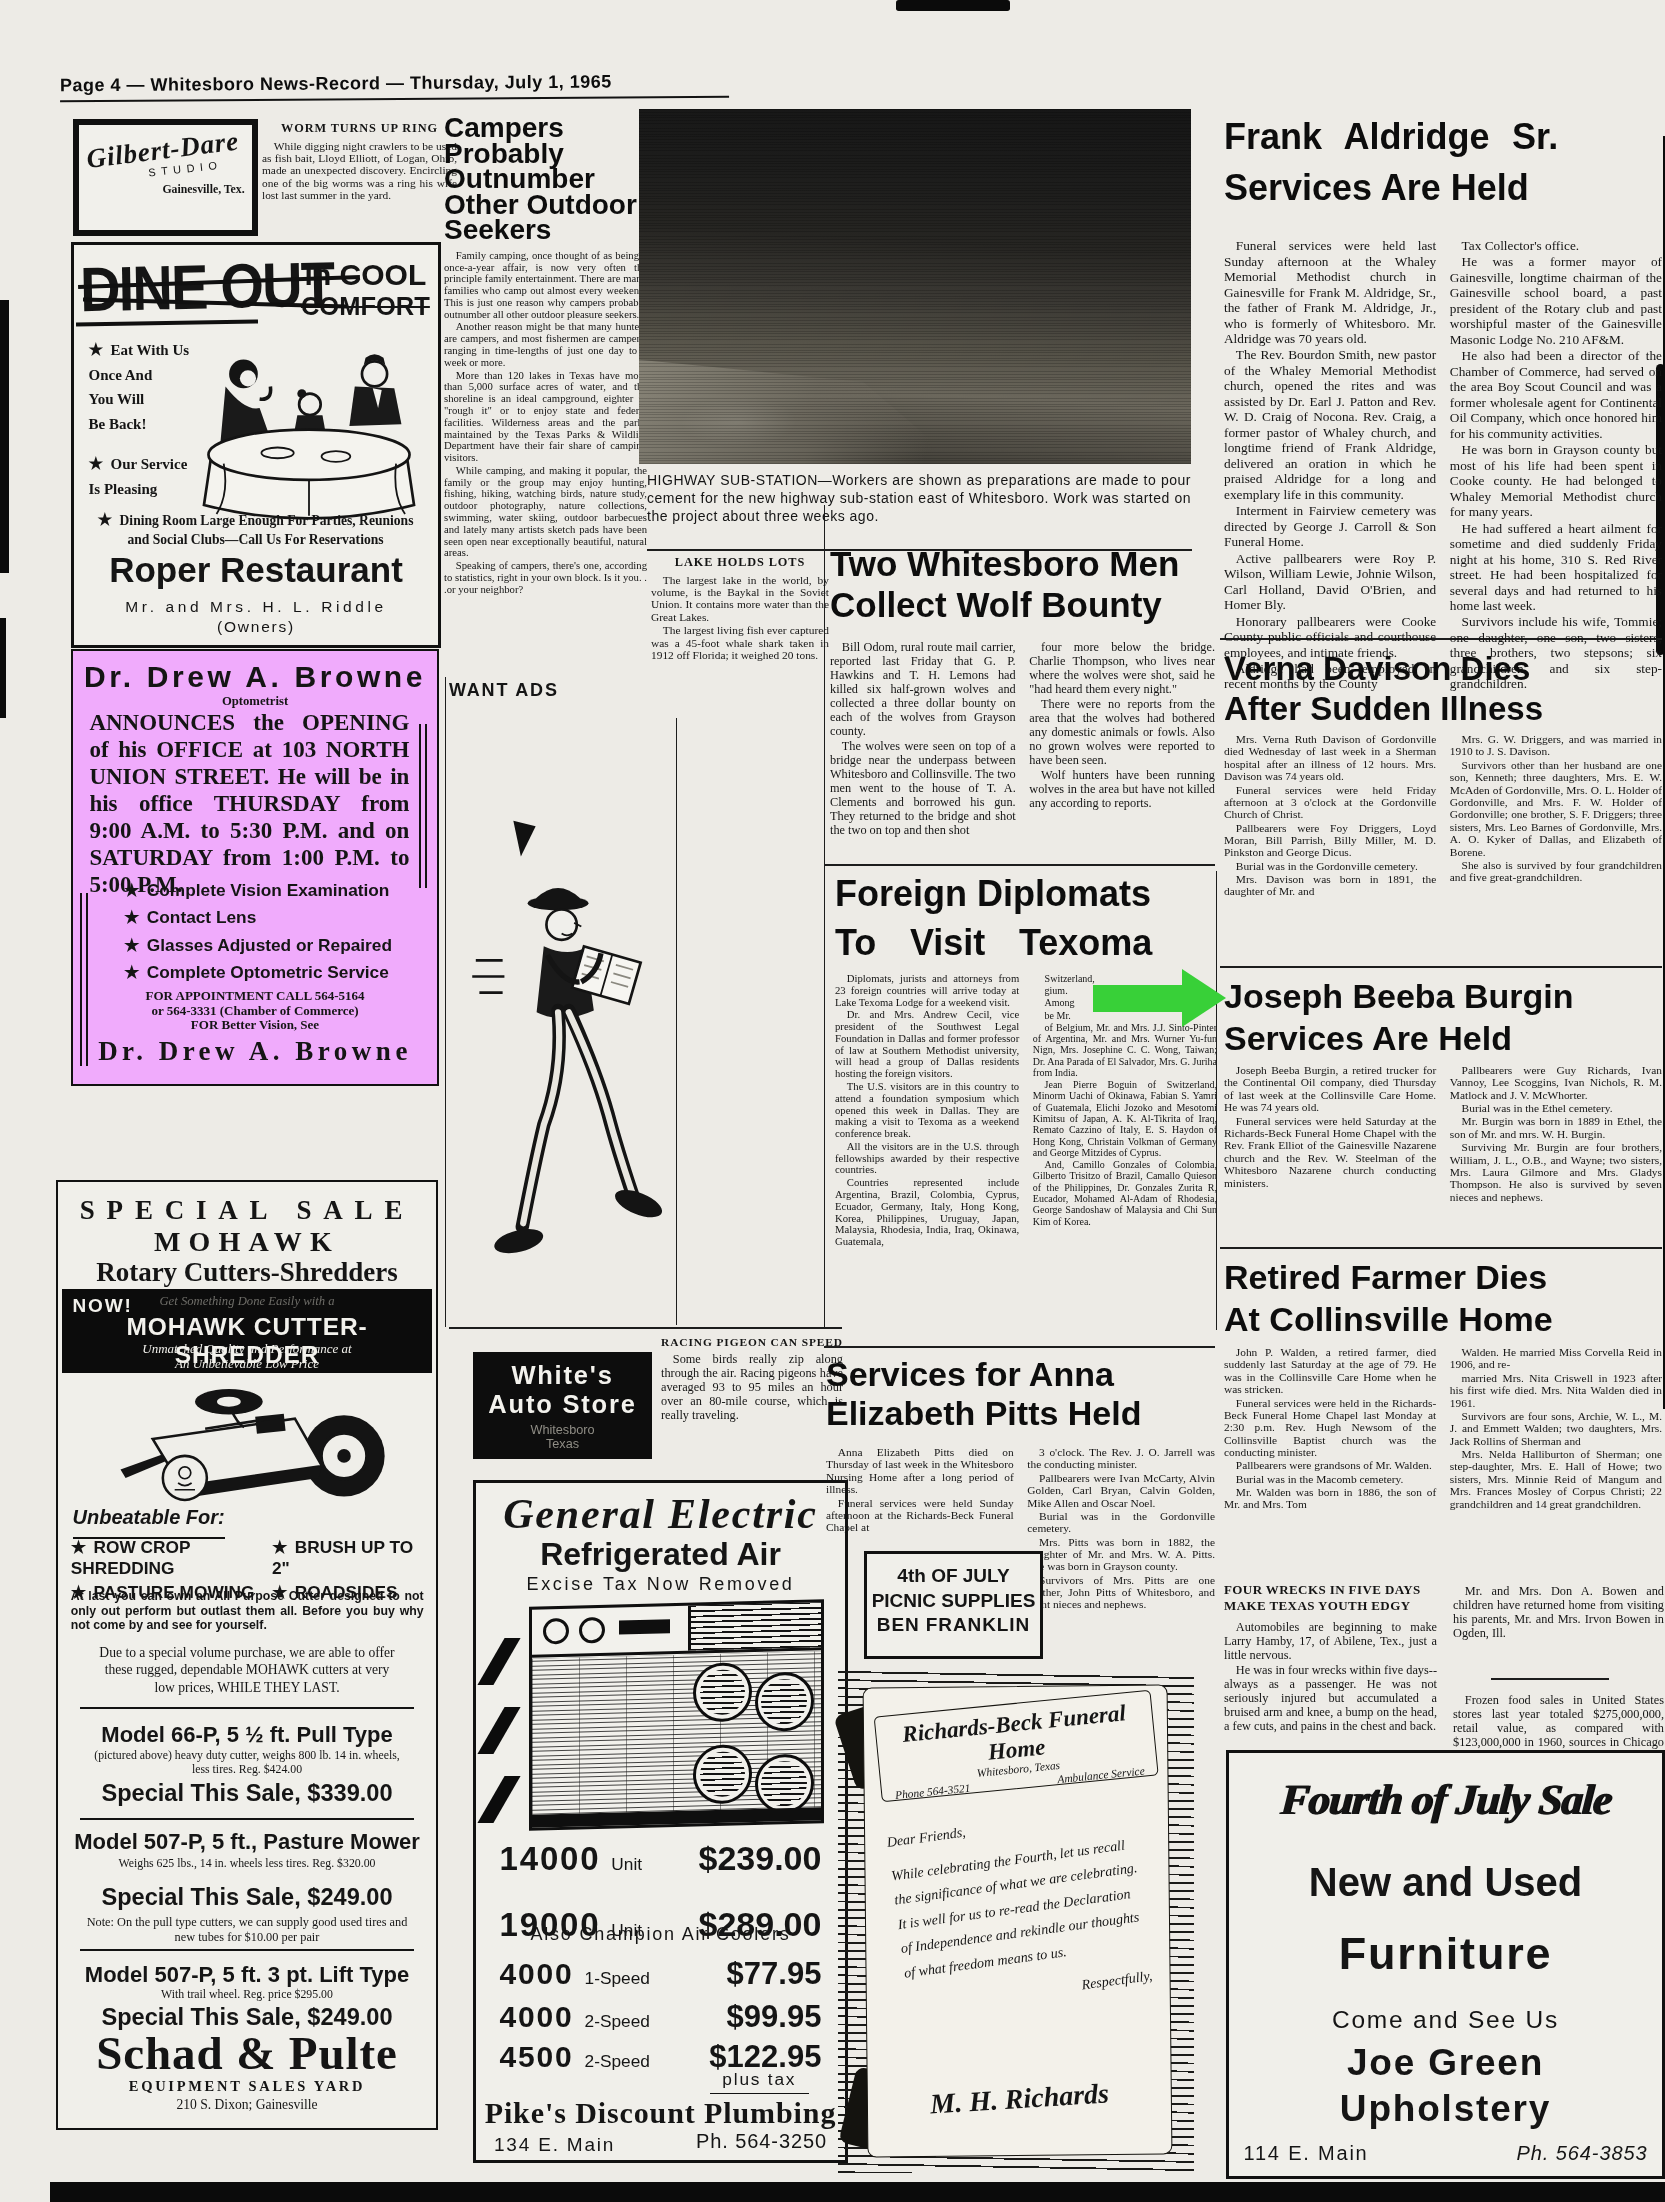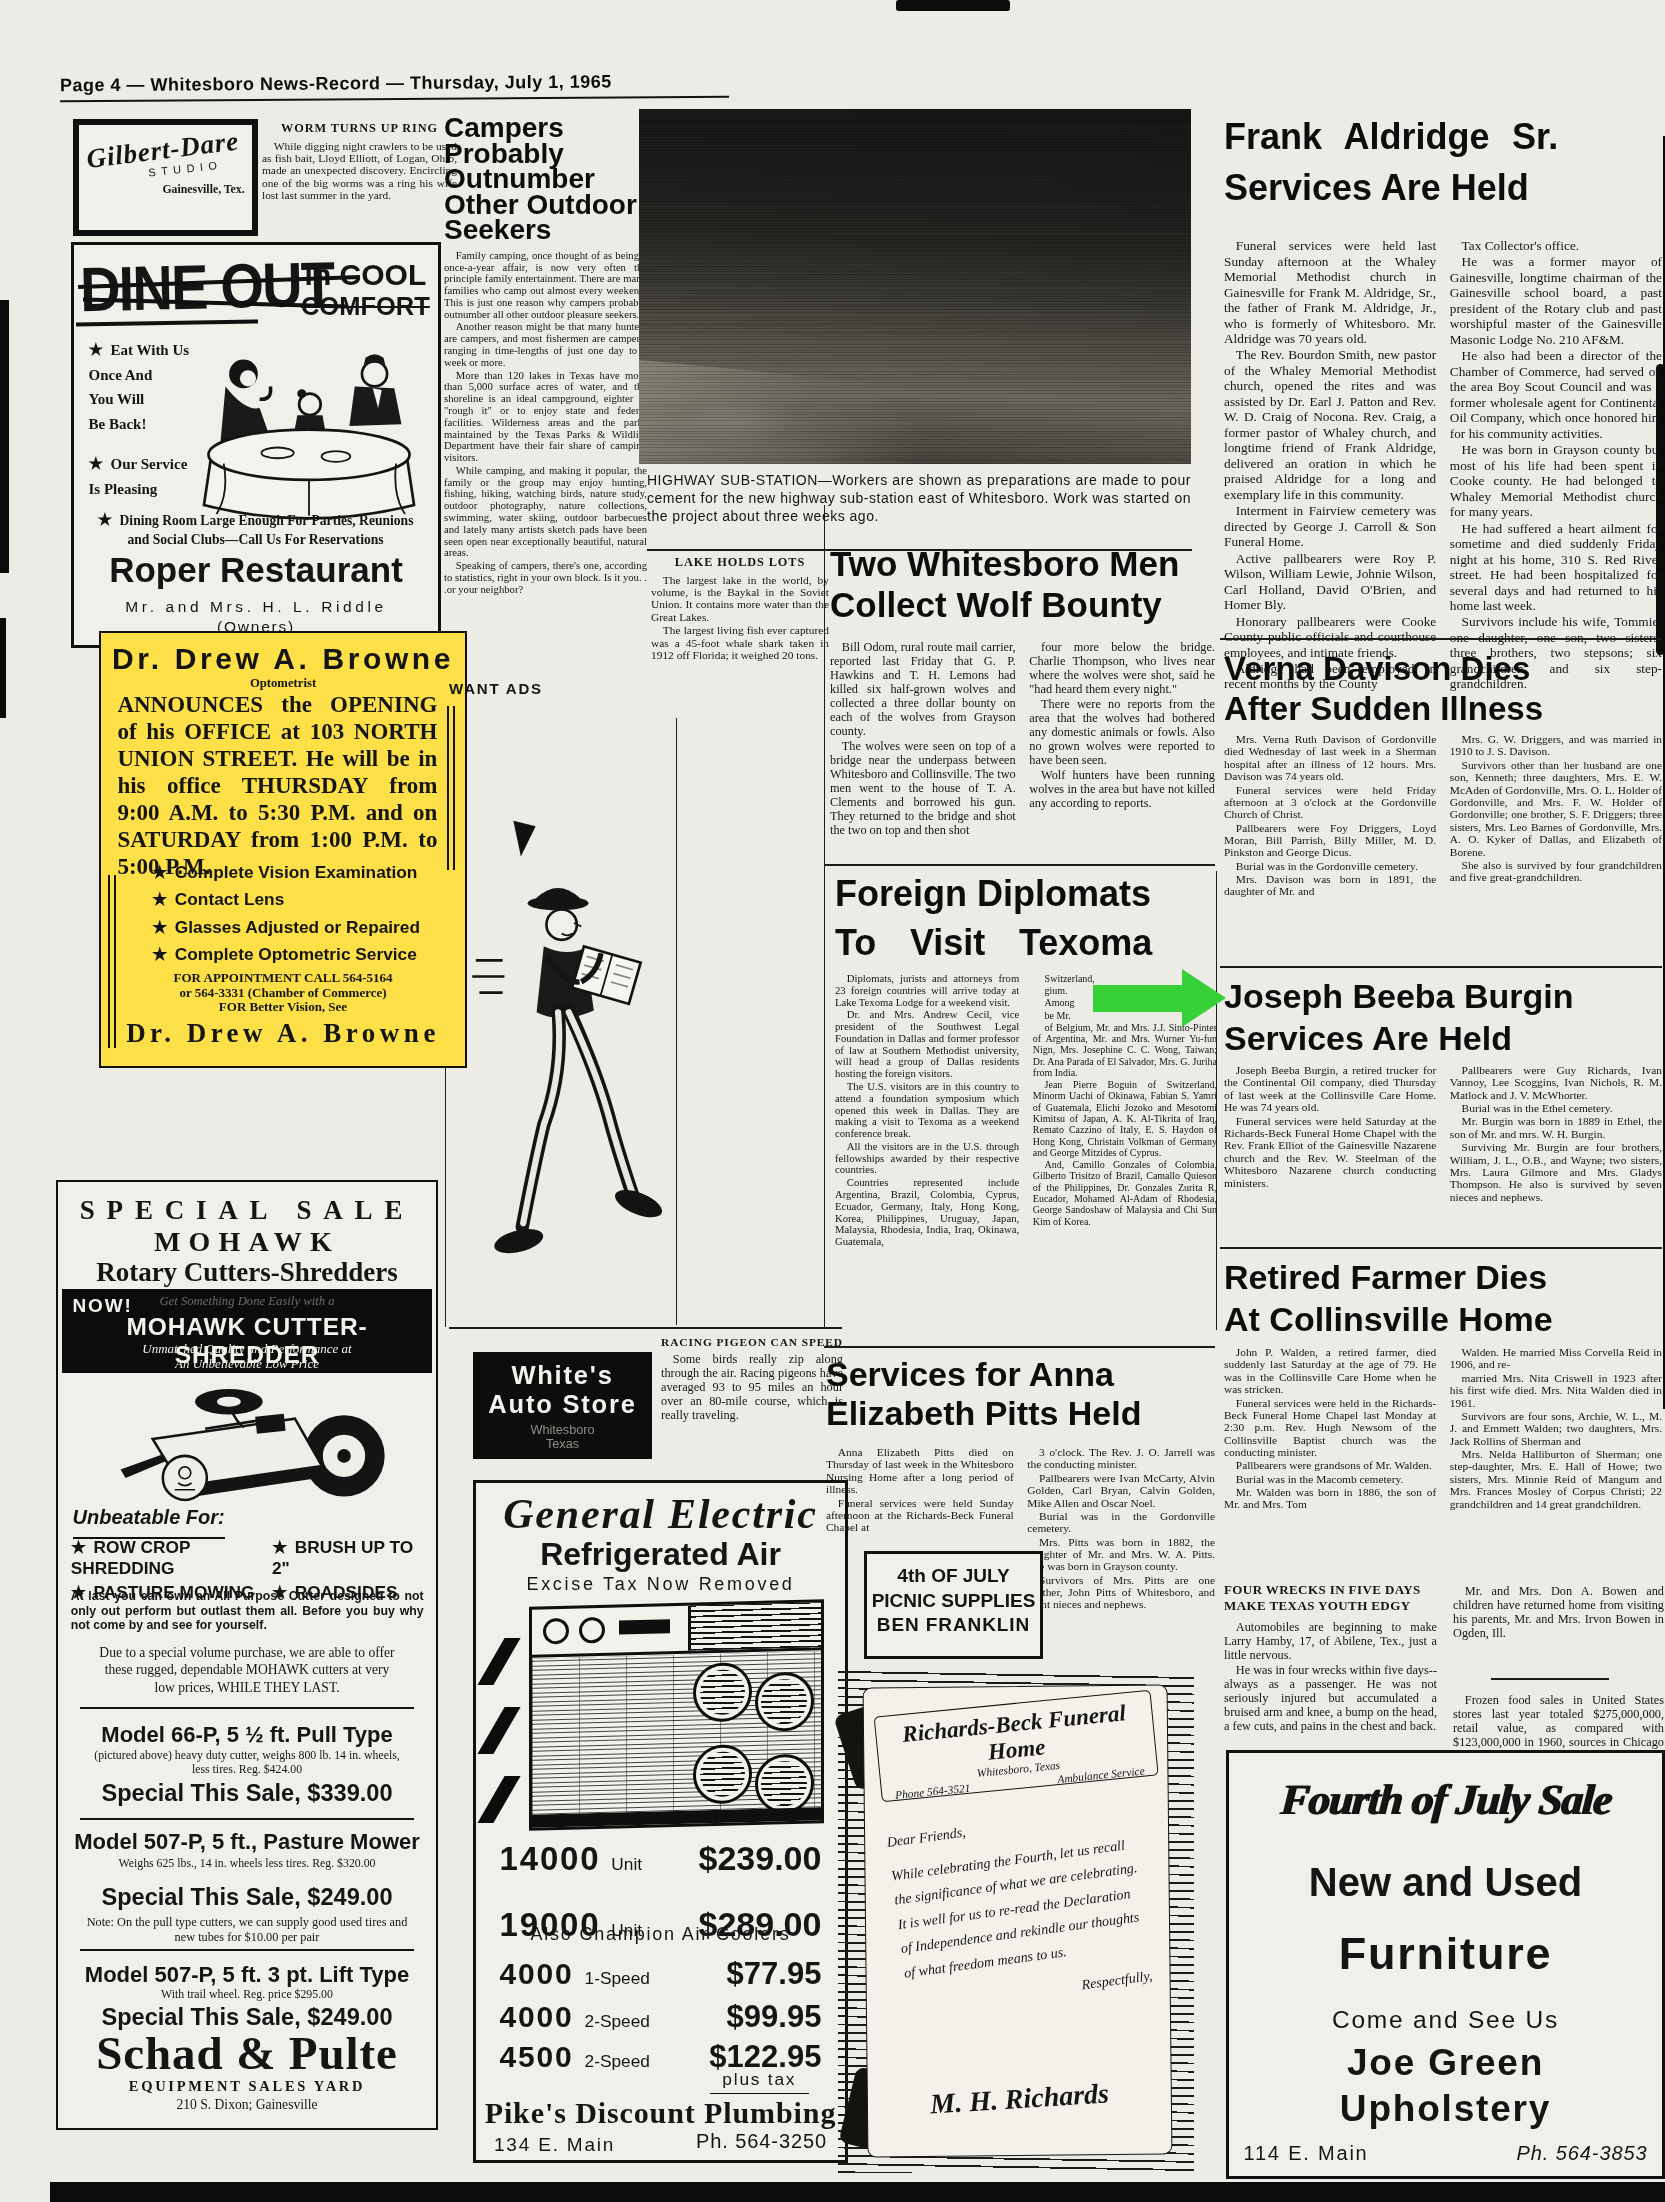--- a/index.html
+++ b/index.html
@@ -44,21 +44,21 @@
   .scratch{position:absolute;background:#101010;height:3.6px;}
   .dine-bul{position:absolute;font-weight:700;font-size:15px;line-height:24.5px;}
   .dine-bul .star{font-size:16.4px;}
   #ad-dine .roper{position:absolute;left:0;right:0;top:305px;text-align:center;font-size:35px;
         font-weight:700;font-family:"Liberation Sans",sans-serif;}
   #ad-dine .riddle{position:absolute;left:0;right:0;top:353px;text-align:center;font-size:15.5px;
         letter-spacing:3.6px;font-family:"Liberation Sans",sans-serif;}
   #ad-dine .owners{position:absolute;left:0;right:0;top:373px;text-align:center;font-size:15.5px;
         letter-spacing:1.8px;font-family:"Liberation Sans",sans-serif;}
   
-  #ad-browne{left:71px;top:631px;width:364px;height:433px;border:2.7px solid #111;background:#fde047;margin-left:28px;}
+  #ad-browne{left:71px;top:649px;width:364px;height:433px;border:2.7px solid #111;background:#f0abfc;}
   #ad-browne .bname{text-align:center;font-size:30px;letter-spacing:3.6px;margin-top:9px;
         font-family:"Liberation Sans",sans-serif;font-weight:700;}
   #ad-browne .btitle{text-align:center;font-size:12.7px;font-weight:700;margin-top:0px;}
   #ad-browne .bbody{position:absolute;left:16.4px;top:58px;width:320px;font-weight:700;font-size:23px;
         line-height:27px;text-align:justify;}
   #ad-browne .starline{position:absolute;left:51px;font-size:17.3px;font-weight:700;
         font-family:"Liberation Sans",sans-serif;}
   #ad-browne .phoneblk{position:absolute;left:0;right:0;top:338px;text-align:center;font-weight:700;
         font-size:13px;line-height:14.5px;}
   #ad-browne .bfoot{position:absolute;left:0;right:0;top:385px;text-align:center;font-size:27px;
@@ -114,21 +114,21 @@
      background:linear-gradient(100deg,#8f8b7e 0%,#6e6a5f 55%,transparent 90%);
      clip-path:polygon(0 100%,0 30%,70% 45%,100% 100%);opacity:.8;}
   #photo .grain{position:absolute;inset:0;
      background:repeating-linear-gradient(0deg,rgba(0,0,0,.18) 0 0.9px,transparent 0.9px 2.7px);}
   #caption{left:647px;top:471px;width:544px;font-family:"Liberation Sans",sans-serif;
      font-size:14px;line-height:18px;letter-spacing:0.5px;text-align:justify;}
   
   #st-lake{left:651px;top:555px;width:178px;}
   
   #wa-label{left:449px;top:680px;font-family:"Liberation Sans",sans-serif;font-weight:700;
-     font-size:15px;letter-spacing:1.8px;text-align:right;}
+     font-size:18px;letter-spacing:1.8px;text-align:right;}
   #bubble{left:460px;top:702px;width:204px;height:127px;border:2.7px solid #111;border-radius:50%;
      background:#f1f0eb;text-align:center;padding-top:18px;box-sizing:border-box;}
   #bubble .b1{font-size:23px;font-weight:700;font-family:"Liberation Sans",sans-serif;}
   #bubble .b2{font-size:23px;font-weight:700;font-family:"Liberation Sans",sans-serif;}
   #bubble .b3{font-size:32px;font-weight:700;font-style:italic;font-family:"Liberation Sans",sans-serif;}
   #btail{left:509px;top:823px;width:0;height:0;border-left:16.4px solid transparent;
      border-right:7.3px solid transparent;border-top:33px solid #111;transform:rotate(14deg);}
   #cartoon{left:465px;top:846px;width:204px;height:447px;}
   
   #ad-whites{left:473px;top:1352px;width:179px;height:107px;background:#0d0d0d;color:#f3f2ed;

